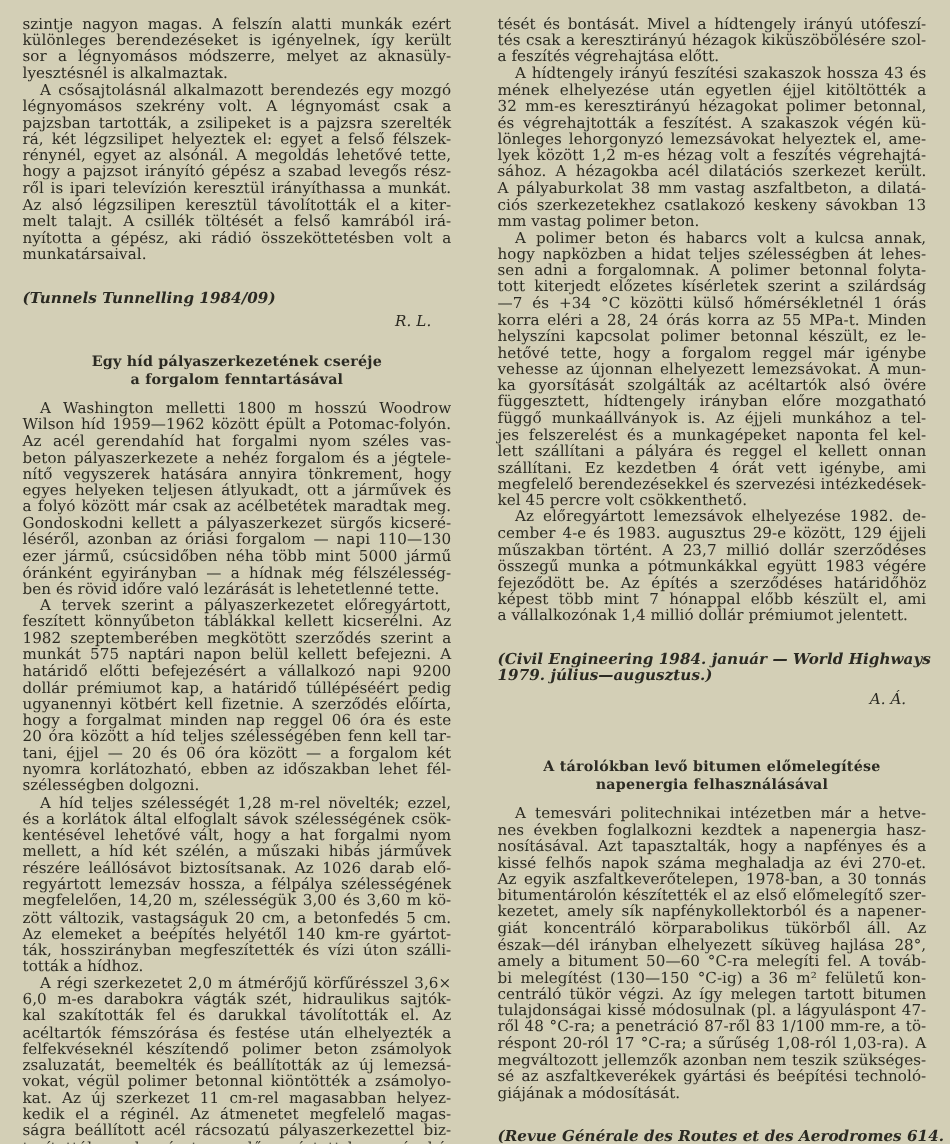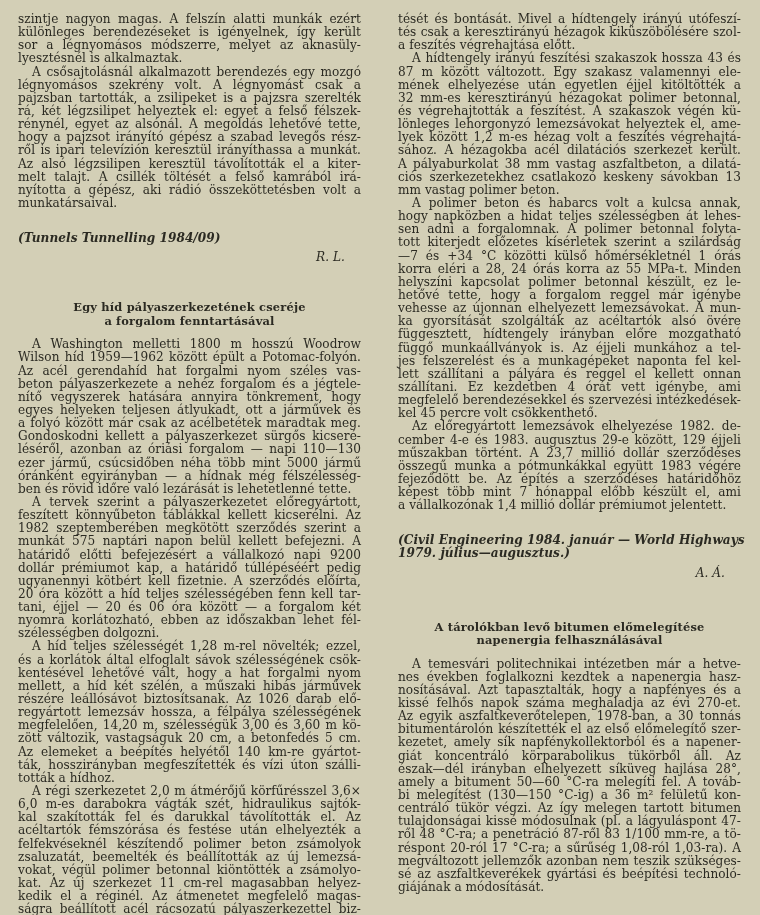--- a/index.html
+++ b/index.html
@@ -31,21 +31,21 @@
     font-style:italic; font-weight:bold; margin-top:22px;
   }
   .cite .line { text-align-last:left; }
   .cite .line.full { text-align-last:justify; }
   .sig {
     text-align:right; font-style:italic; font-weight:normal;
     padding-right:16px; margin-top:6px; height:14px;
   }
   .heading {
     text-align:center; font-weight:bold; font-size:11.4px;
-    line-height:13.5px; margin-top:36px; margin-bottom:10px;
+    line-height:13.5px; margin-top:18px; margin-bottom:10px;
     letter-spacing:0.2px;
   }
   .heading .hl { display:block; white-space:nowrap; }
   .para { margin:0; }
 </style>
 </head>
 <body>
 
 <div class="page">
 
@@ -96,20 +96,21 @@
           <span class="line last">ben és rövid időre való lezárását is lehetetlenné tette.</span>
         </div>
         <div class="para">
           <span class="line indent">A tervek szerint a pályaszerkezetet előregyártott,</span>
           <span class="line">feszített könnyűbeton táblákkal kellett kicserélni. Az</span>
           <span class="line">1982 szeptemberében megkötött szerződés szerint a</span>
           <span class="line">munkát 575 naptári napon belül kellett befejezni. A</span>
           <span class="line">határidő előtti befejezésért a vállalkozó napi 9200</span>
           <span class="line">dollár prémiumot kap, a határidő túllépéséért pedig</span>
           <span class="line">ugyanennyi kötbért kell fizetnie. A szerződés előírta,</span>
+          <span class="line">hogy a forgalmat minden nap reggel 06 óra és este</span>
           <span class="line">20 óra között a híd teljes szélességében fenn kell tar-</span>
           <span class="line">tani, éjjel — 20 és 06 óra között — a forgalom két</span>
           <span class="line">nyomra korlátozható, ebben az időszakban lehet fél-</span>
           <span class="line last">szélességben dolgozni.</span>
         </div>
         <div class="para">
           <span class="line indent">A híd teljes szélességét 1,28 m-rel növelték; ezzel,</span>
           <span class="line">és a korlátok által elfoglalt sávok szélességének csök-</span>
           <span class="line">kentésével lehetővé vált, hogy a hat forgalmi nyom</span>
           <span class="line">mellett, a híd két szélén, a műszaki hibás járművek</span>
@@ -140,21 +141,20 @@
 
   <div class="col right">
     <div>
         <div class="para">
           <span class="line">tését és bontását. Mivel a hídtengely irányú utófeszí-</span>
           <span class="line">tés csak a keresztirányú hézagok kiküszöbölésére szol-</span>
           <span class="line last">a feszítés végrehajtása előtt.</span>
         </div>
         <div class="para">
           <span class="line indent">A hídtengely irányú feszítési szakaszok hossza 43 és</span>
-          <span class="line">87 m között változott. Egy szakasz valamennyi ele-</span>
           <span class="line">mének elhelyezése után egyetlen éjjel kitöltötték a</span>
           <span class="line">32 mm-es keresztirányú hézagokat polimer betonnal,</span>
           <span class="line">és végrehajtották a feszítést. A szakaszok végén kü-</span>
           <span class="line">lönleges lehorgonyzó lemezsávokat helyeztek el, ame-</span>
           <span class="line">lyek között 1,2 m-es hézag volt a feszítés végrehajtá-</span>
           <span class="line">sához. A hézagokba acél dilatációs szerkezet került.</span>
           <span class="line">A pályaburkolat 38 mm vastag aszfaltbeton, a dilatá-</span>
           <span class="line">ciós szerkezetekhez csatlakozó keskeny sávokban 13</span>
           <span class="line last">mm vastag polimer beton.</span>
         </div>

